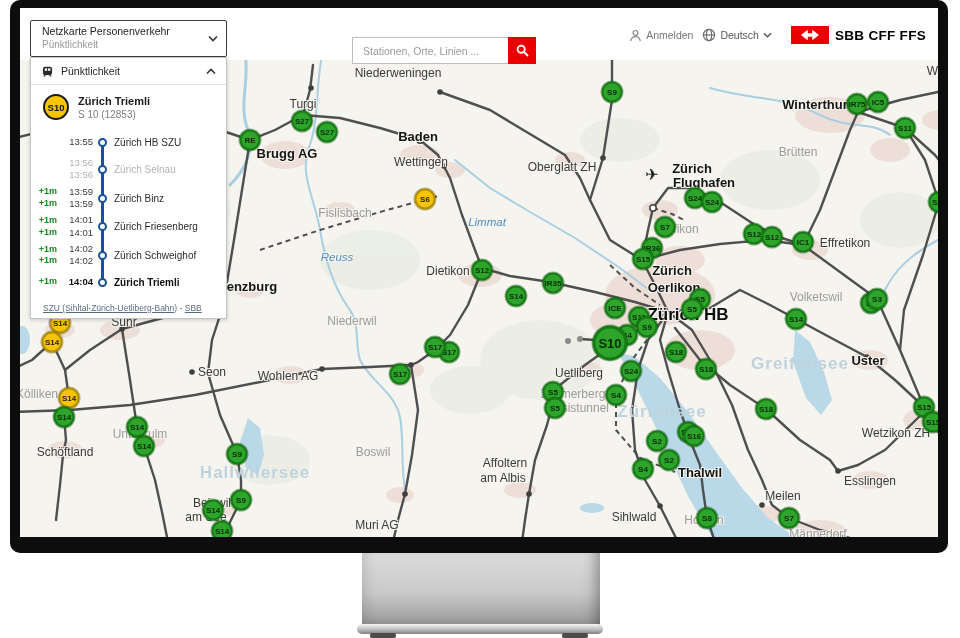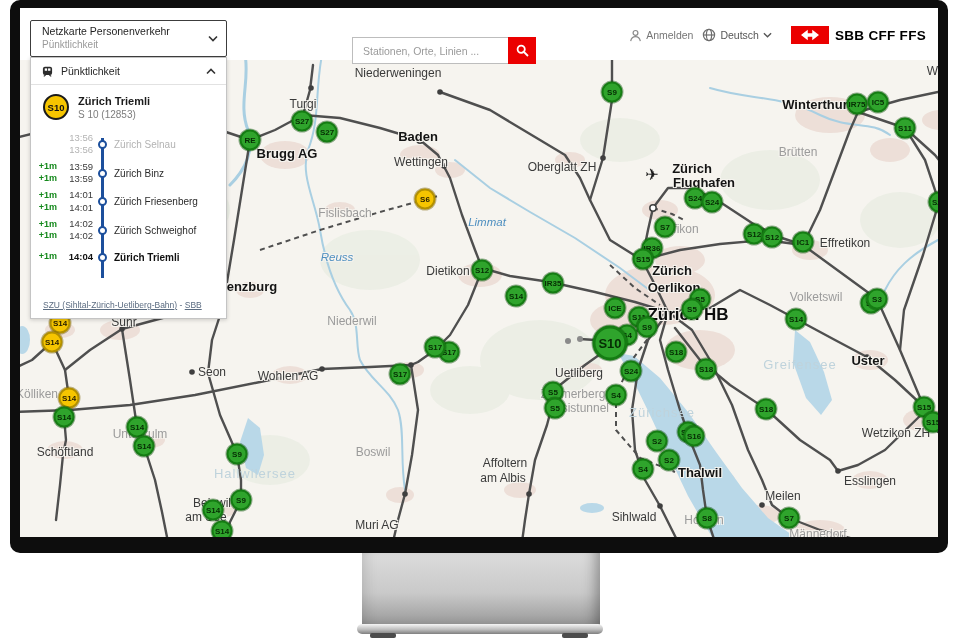--- a/index.html
+++ b/index.html
@@ -28,21 +28,21 @@
   .sbb-word{font-size:13.5px;font-weight:700;color:#000;letter-spacing:.3px;white-space:nowrap;}
   
   .map{position:absolute;left:0;top:52px;width:918px;height:497px;background:#f6f4ef;overflow:hidden;cursor:grab;z-index:1;}
   .map svg.base{position:absolute;left:0;top:0;}
   .mlabel{position:absolute;transform:translate(-50%,-50%);white-space:nowrap;pointer-events:none;
     text-shadow:-1px -1px 0 #f6f4ef,1px -1px 0 #f6f4ef,-1px 1px 0 #f6f4ef,1px 1px 0 #f6f4ef;}
   .mlabel.town{font-size:12px;color:#3a3a3a;font-weight:400;}
   .mlabel.city{font-size:13px;color:#141414;font-weight:700;}
   .mlabel.city-lg{font-size:17px;color:#0d0d0d;font-weight:700;}
   .mlabel.muted{font-size:12px;color:#9b9b9b;}
-  .mlabel.lake{font-size:13px;color:#bfd3dc;font-weight:400;letter-spacing:1px;text-shadow:none;}
+  .mlabel.lake{font-size:17px;color:#bfd3dc;font-weight:700;letter-spacing:1px;text-shadow:none;}
   .mlabel.water{font-size:11.5px;color:#4e8fc0;font-style:italic;}
   .mlabel.plane{font-size:16px;color:#1a1a1a;text-shadow:none;}
   .badge{position:absolute;width:21px;height:21px;border-radius:50%;transform:translate(-50%,-50%);
     display:flex;align-items:center;justify-content:center;font-size:8px;font-weight:700;color:#062d04;
     box-sizing:border-box;cursor:pointer;z-index:5;}
   .badge.green{background:#2fa42c;border:2.5px solid #157c13;box-shadow:0 0 0 1px rgba(10,80,8,.45);}
   .badge.yellow{background:#f6c500;border:2.5px solid #b29000;box-shadow:0 0 0 1px rgba(120,95,0,.45);color:#231c00;}
   .badge.large{width:35px;height:35px;font-size:13px;border-width:3px;z-index:7;}
   
   .panel{position:absolute;left:10px;top:49px;width:197px;height:262px;background:#fff;border:1px solid #c4c4c4;box-shadow:0 1px 4px rgba(0,0,0,.18);box-sizing:border-box;z-index:50;display:flex;flex-direction:column;}
@@ -379,20 +379,28 @@
         </div>
         <div class="train-row">
           <div class="train-badge">S10</div>
           <div>
             <div class="train-name">Zürich Triemli</div>
             <div class="train-line">S 10 (12853)</div>
           </div>
         </div>
         <div class="stops" id="stops">
           <div class="stopline"></div>
+        <div class="stop normal">
+              <div class="d"></div>
+              <div class="t">
+                <div>13:55</div>
+              </div>
+              <div class="node"></div>
+              <div class="n">Zürich HB SZU</div>
+            </div>
             <div class="stop passed">
               <div class="d"></div>
               <div class="t">
                 <div>13:56</div>
                 <div>13:56</div>
               </div>
               <div class="node"></div>
               <div class="n">Zürich Selnau</div>
             </div>
             <div class="stop normal">

